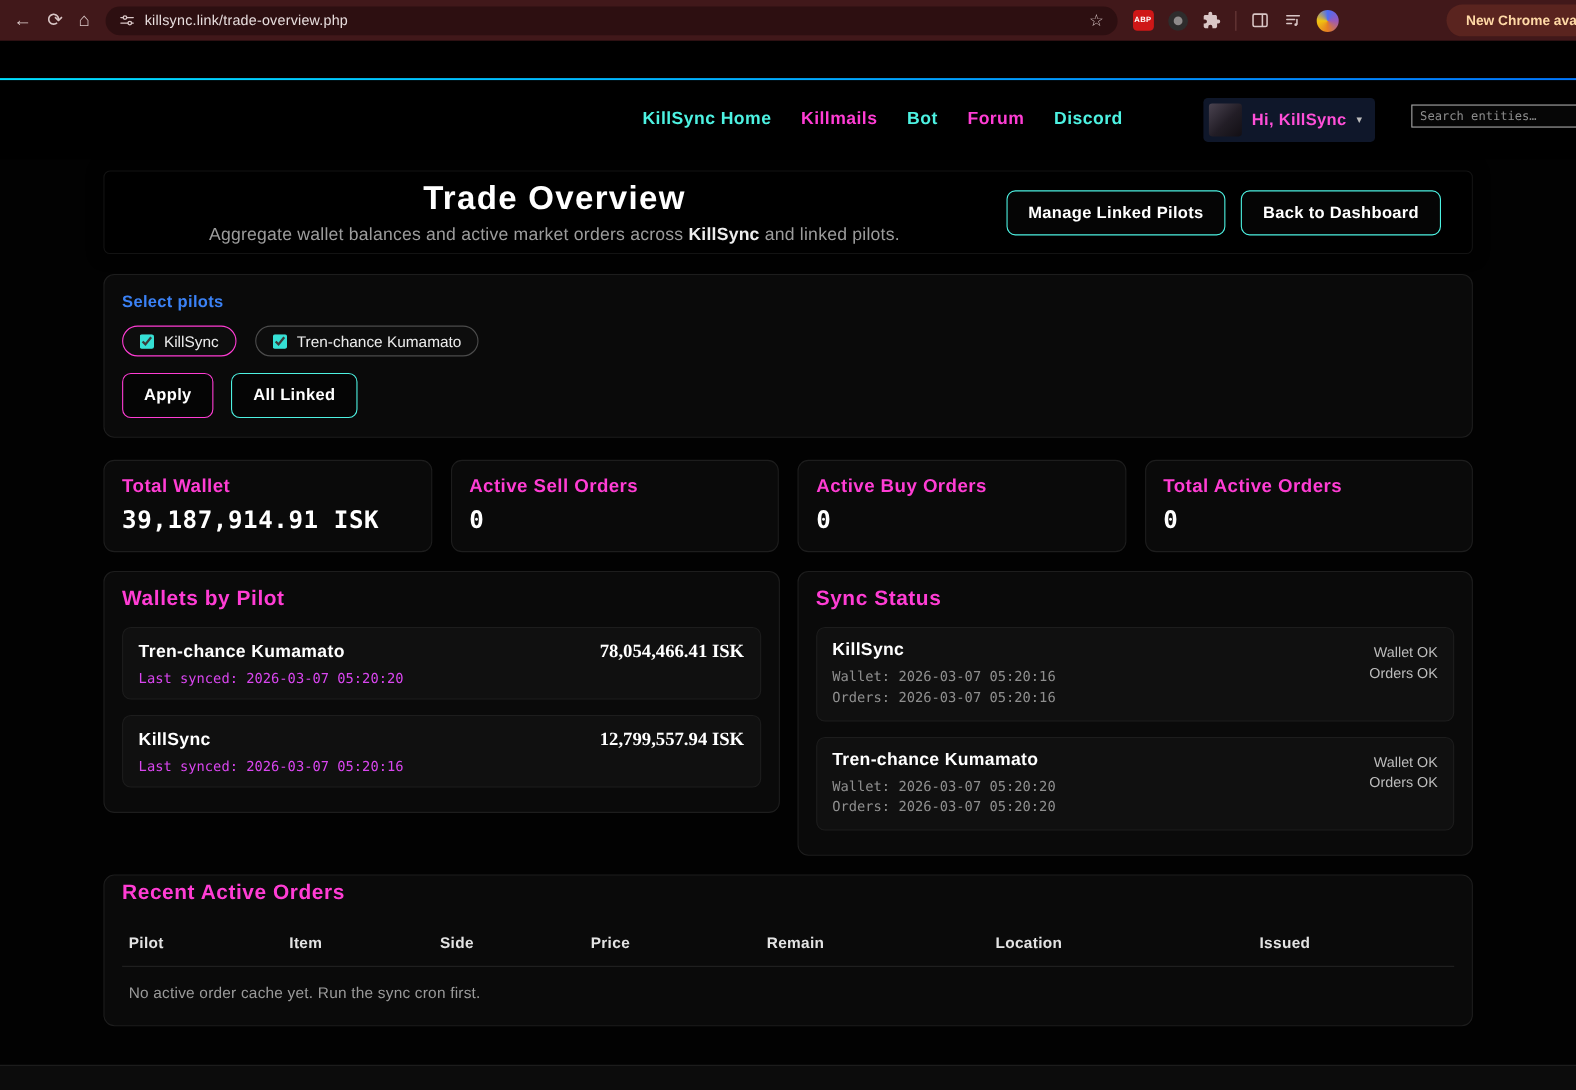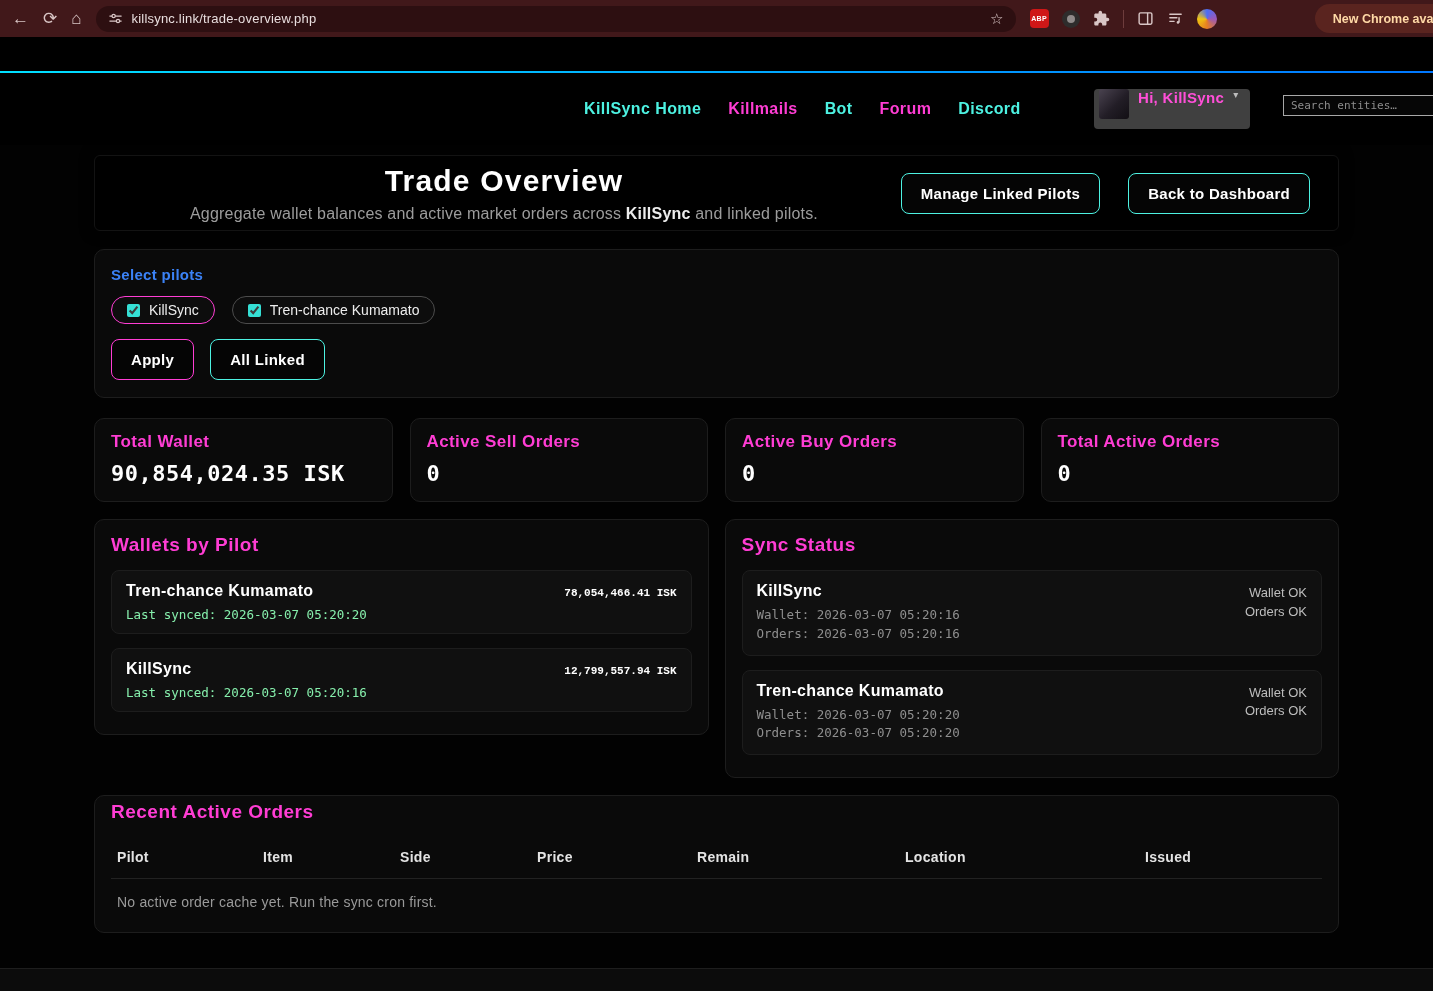--- a/index.html
+++ b/index.html
@@ -49,22 +49,22 @@
   .top-line { height:2px; background:linear-gradient(90deg,#00e0ff,#0077ff); }
   .site-nav { height:72px; position:relative; background:#000; }
   .nav-links {
     position:absolute; left:584px; top:0; bottom:0; display:flex; align-items:center; gap:27px;
     font-weight:bold; font-size:16px; letter-spacing:.4px;
   }
   .nav-links a { text-decoration:none; cursor:pointer; }
   .c-cyan { color:#4df2e2; }
   .c-pink { color:#ff3dd4; }
   .user-menu {
-    position:absolute; left:1094px; top:16px; height:40px; background:#404040; border-radius:4px;
-    display:flex; align-items:flex-start; gap:9px; padding:0 12px 0 5px; cursor:pointer;
+    position:absolute; left:1094px; top:16px; height:40px; background:#0f172a; border-radius:4px;
+    display:flex; align-items:center; gap:9px; padding:0 12px 0 5px; cursor:pointer;
   }
   .avatar {
     width:30px; height:30px; border-radius:3px;
     background:linear-gradient(135deg,#4a4350 0%,#221d26 55%,#120f14 100%);
   }
   .greeting { color:#ff4fd8; font-weight:bold; font-size:15px; letter-spacing:.3px; }
   .caret { color:#bdbdbd; font-size:10px; }
   .search-input {
     position:absolute; left:1283px; top:22px; width:170px; height:21px;
     background:#060606; border:1px solid #a8a8a8; color:#bdbdbd;
@@ -78,21 +78,21 @@
 
   .hero {
     margin-top:10px; background:#000; border:1px solid #131313; border-radius:6px;
     height:76px; display:flex; align-items:center; justify-content:space-between;
     padding:0 28px; box-shadow:0 0 14px rgba(0,0,0,.85);
   }
   .hero-text { text-align:center; width:762px; }
   .hero-title { margin:0 0 7px; color:#fff; font-size:30px; font-weight:bold; letter-spacing:1.2px; }
   .hero-sub { color:#9c9c9c; font-size:16px; letter-spacing:.2px; }
   .hero-sub b { color:#ededed; }
-  .hero-buttons { display:flex; gap:28px;align-items:center; }
+  .hero-buttons { display:flex; gap:14px;align-items:center; }
   .btn {
     background:#050505; color:#fff; font-weight:bold; font-size:15px; letter-spacing:.3px;
     border-radius:8px; padding:11px 19px; cursor:pointer; white-space:nowrap;
     font-family:"Liberation Sans", sans-serif;
   }
   .btn-cyan { border:1px solid #4df2e2; }
   .btn-pink { border:1px solid #ff3dd4; }
 
   .pilots-card { margin-top:18px; padding:16px 16px 17px; }
   .pilots-label { color:#3b82f6; font-weight:bold; font-size:15px; letter-spacing:.3px; }
@@ -115,22 +115,22 @@
   .panels-row { display:flex; gap:16px; margin-top:17px; align-items:flex-start; }
   .panel { flex:1 1 0; padding:14px 16px 18px; }
   .panel-title { color:#ff3dd4; font-weight:bold; font-size:19px; letter-spacing:.5px; margin:0 0 14px; }
   .inner-row {
     background:#101010; border:1px solid #1d1d1d; border-radius:8px;
     padding:11px 14px; margin-bottom:14px;
   }
   .inner-row:last-child { margin-bottom:4px; }
   .w-top { display:flex; justify-content:space-between; align-items:baseline; }
   .pilot-name { color:#fff; font-weight:bold; font-size:16px; letter-spacing:.3px; }
-  .amount { color:#fff; font-weight:bold; font-size:11px; font-family:Liberation Mono, monospace; }
-  .synced { color:#86efac; font-size:12.5px; margin-top:7px; font-family:"DejaVu Sans Mono", monospace; }
+  .amount { color:#fff; font-weight:bold; font-size:17px; font-family:Liberation Serif, serif; }
+  .synced { color:#d946ef; font-size:12.5px; margin-top:7px; font-family:"DejaVu Sans Mono", monospace; }
   .s-row { display:flex; justify-content:space-between; }
   .s-lines { color:#8f8f8f; font-size:12.5px; margin-top:6px; line-height:1.5;
              font-family:"DejaVu Sans Mono", monospace; }
   .s-status { text-align:right; color:#bdbdbd; font-size:13px; line-height:1.45; padding-top:2px; }
 
   .orders-card { margin-top:17px; padding:5px 16px 22px; }
   .orders-head {
     display:grid; grid-template-columns:146px 137px 137px 160px 208px 240px 1fr;
     color:#e3e3e3; font-weight:bold; font-size:14px; letter-spacing:.3px;
     padding:12px 6px 13px; border-bottom:1px solid #222;
@@ -243,21 +243,21 @@
     </div>
     <div class="pilot-buttons">
       <button class="btn btn-pink">Apply</button>
       <button class="btn btn-cyan">All Linked</button>
     </div>
   </div>
 
   <div class="stats-row">
     <div class="card stat">
       <div class="stat-label">Total Wallet</div>
-      <div class="stat-value">90,854,024.35 ISK</div>
+      <div class="stat-value">39,187,914.91 ISK</div>
     </div>
     <div class="card stat">
       <div class="stat-label">Active Sell Orders</div>
       <div class="stat-value">0</div>
     </div>
     <div class="card stat">
       <div class="stat-label">Active Buy Orders</div>
       <div class="stat-value">0</div>
     </div>
     <div class="card stat">

